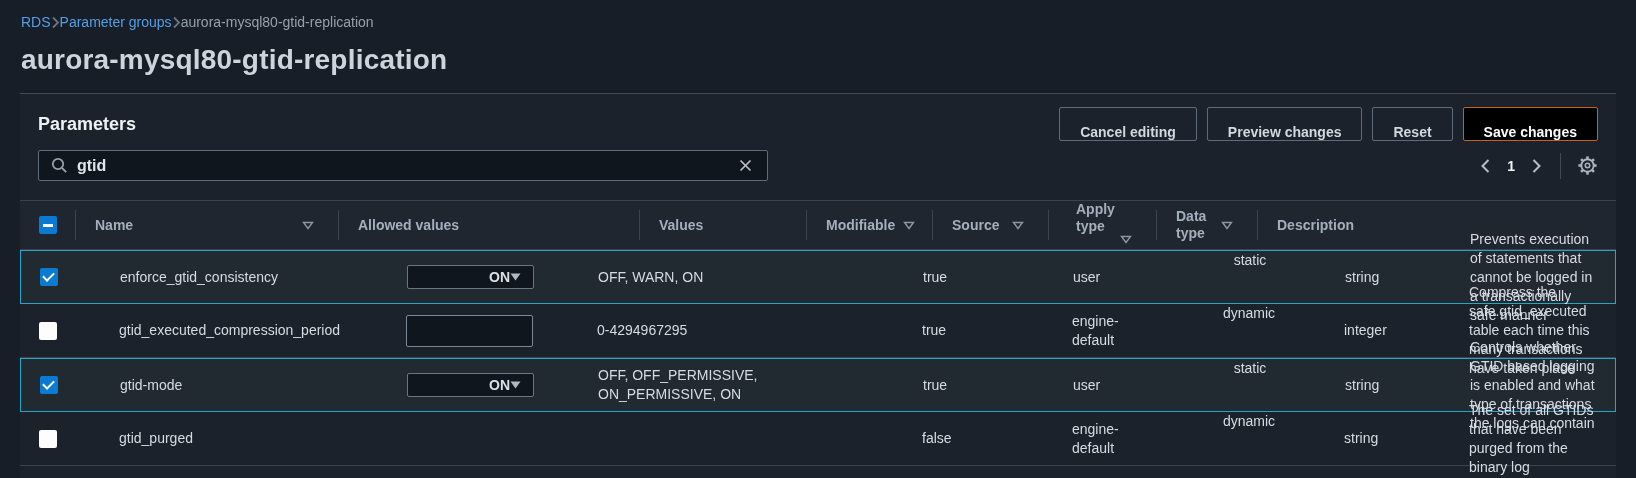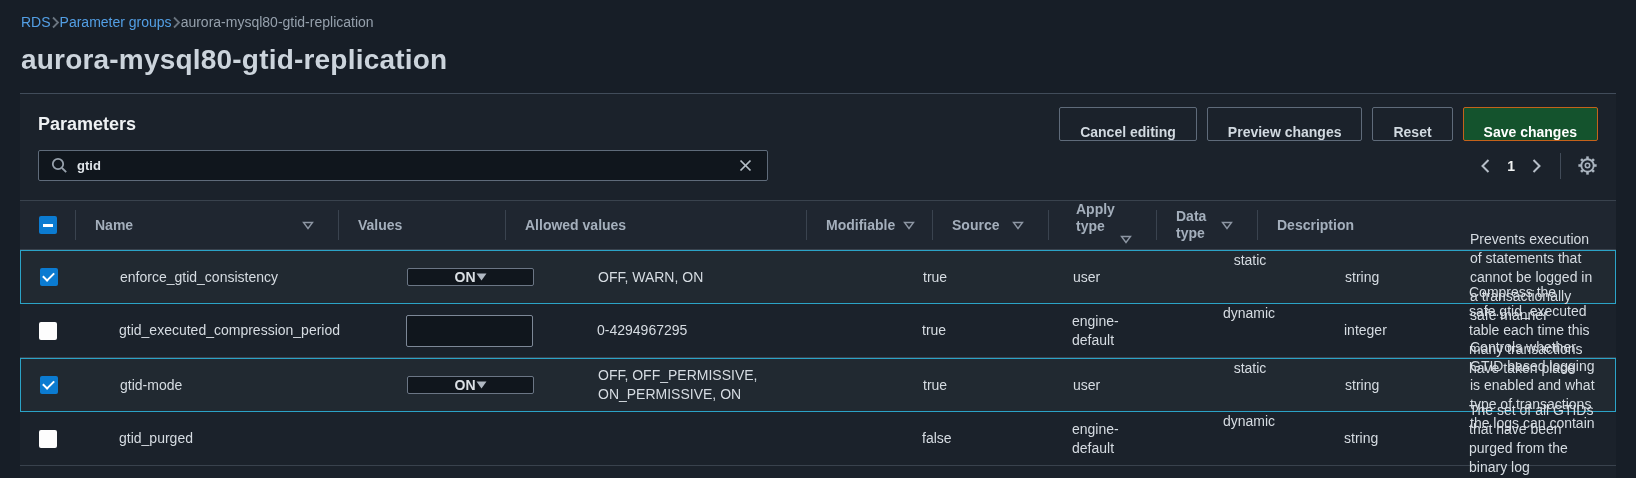--- a/index.html
+++ b/index.html
@@ -27,31 +27,31 @@
     background:#1b222b; border-top:1px solid #414c5a; overflow:hidden;
   }
   .panel-header { display:flex; align-items:center; justify-content:space-between; padding:13px 18px 0 18px; }
   .panel-title { font-size:18px; font-weight:700; color:#eef1f3; }
   .actions { display:flex; gap:10px; }
   .btn {
     height:16px; padding:16px 20px; border:1px solid #5f6b7a; border-radius:2px;
     background:transparent; color:#d1d9e0; font-weight:700; font-size:14px;
     font-family:inherit; cursor:pointer; white-space:nowrap;
   }
-  .btn-primary { background:#14532d; border-color:#c4621a; color:#ffffff; }
+  .btn-primary { background:#000000; border-color:#c4621a; color:#ffffff; }
 
   
   .toolbar { display:flex; align-items:center; justify-content:space-between; padding:9px 18px 0 18px; }
   .searchbox {
     width:730px; height:31px; background:#10161d; border:1px solid #5f6b7a; border-radius:2px;
     display:flex; align-items:center; padding:0 12px; gap:9px;
   }
   .searchbox input {
     flex:1; background:transparent; border:none; outline:none;
-    color:#e0e5ea; font-weight:700; font-size:13px; font-family:inherit;
+    color:#e0e5ea; font-weight:700; font-size:16px; font-family:inherit;
   }
   .clear-btn { display:flex; align-items:center; cursor:pointer; padding:2px; }
   .pager { display:flex; align-items:center; gap:14px; }
   .page-num { color:#f1f3f3; font-weight:700; }
   .pg-btn { display:flex; align-items:center; cursor:pointer; padding:2px; }
   .pager-divider { width:1px; height:26px; background:#414b58; margin:0 2px; }
   .gear { display:flex; align-items:center; cursor:pointer; }
 
   
   .table { margin-top:19px; }
@@ -91,22 +91,22 @@
     content:''; display:block; width:9px; height:5px;
     border-left:2px solid #fff; border-bottom:2px solid #fff;
     transform:rotate(-45deg); margin:4px 0 0 3px;
   }
   .checkbox.indeterminate::after {
     content:''; display:block; width:10px; height:3px; background:#fff; margin:7.5px auto 0;
   }
 
   
   .value-select {
-    width:127px; height:18px; border:1px solid #6b7685; border-radius:2px; background:#10161d;
-    display:flex; align-items:center; justify-content:center; padding:0 12px;
+    width:127px; height:24px; border:1px solid #6b7685; border-radius:2px; background:#10161d;
+    display:flex; align-items:center; justify-content:flex-end; padding:0 12px;
     color:#dbe0e5; font-weight:700; cursor:pointer;
   }
   .value-input {
     width:127px; height:32px; border:1px solid #7d8897; border-radius:2px; background:#10161d;
     color:#dbe0e5; font-family:inherit; font-size:14px; padding:0 10px; outline:none;
   }
 </style>
 </head>
 <body>
 
@@ -197,25 +197,25 @@
           <span class="checkbox indeterminate"></span>
         </div>
         <div class="th c-name">
           <span>Name</span>
           <span class="sort-icon">
             <svg width="12" height="9" viewBox="0 0 12 9">
                 <path d="M1.5 1.5 L10.5 1.5 L6 7.5 Z" fill="none" stroke="#8d96a3" stroke-width="1.4"></path>
               </svg>
           </span>
         </div>
+        <div class="th c-allowed">
+          <span>Allowed values</span>
+        </div>
         <div class="th c-values">
           <span>Values</span>
-        </div>
-        <div class="th c-allowed">
-          <span>Allowed values</span>
         </div>
         <div class="th c-mod">
           <span>Modifiable</span>
           <span class="sort-icon">
             <svg width="12" height="9" viewBox="0 0 12 9">
                 <path d="M1.5 1.5 L10.5 1.5 L6 7.5 Z" fill="none" stroke="#8d96a3" stroke-width="1.4"></path>
               </svg>
           </span>
         </div>
         <div class="th c-source">

